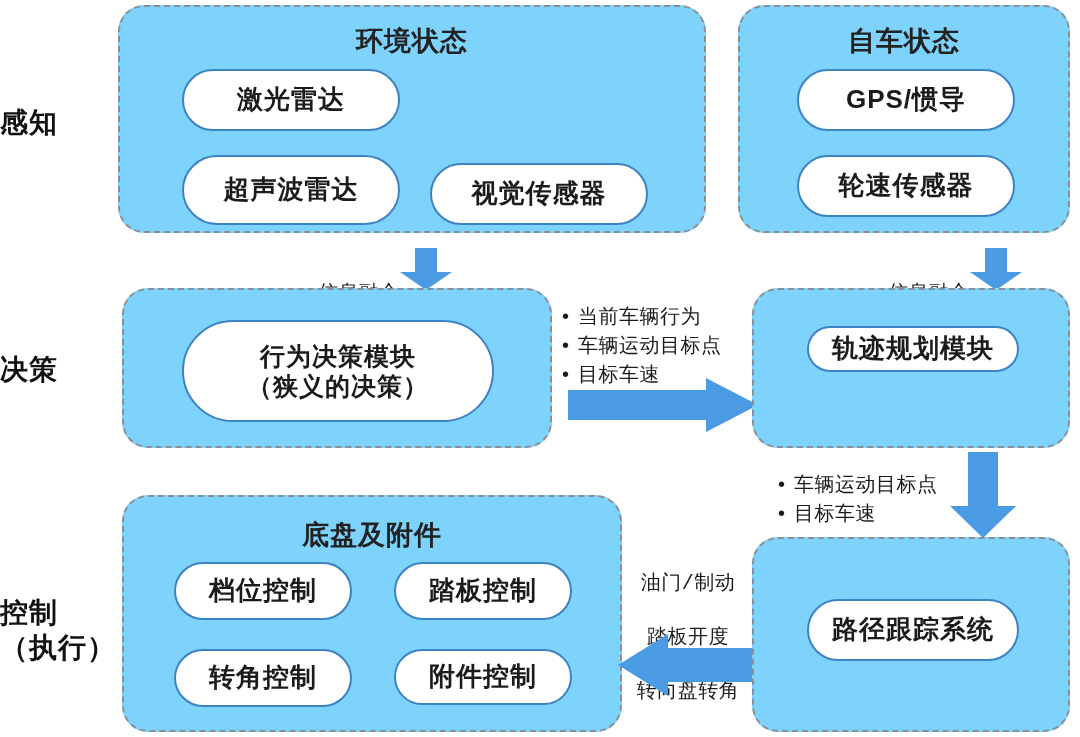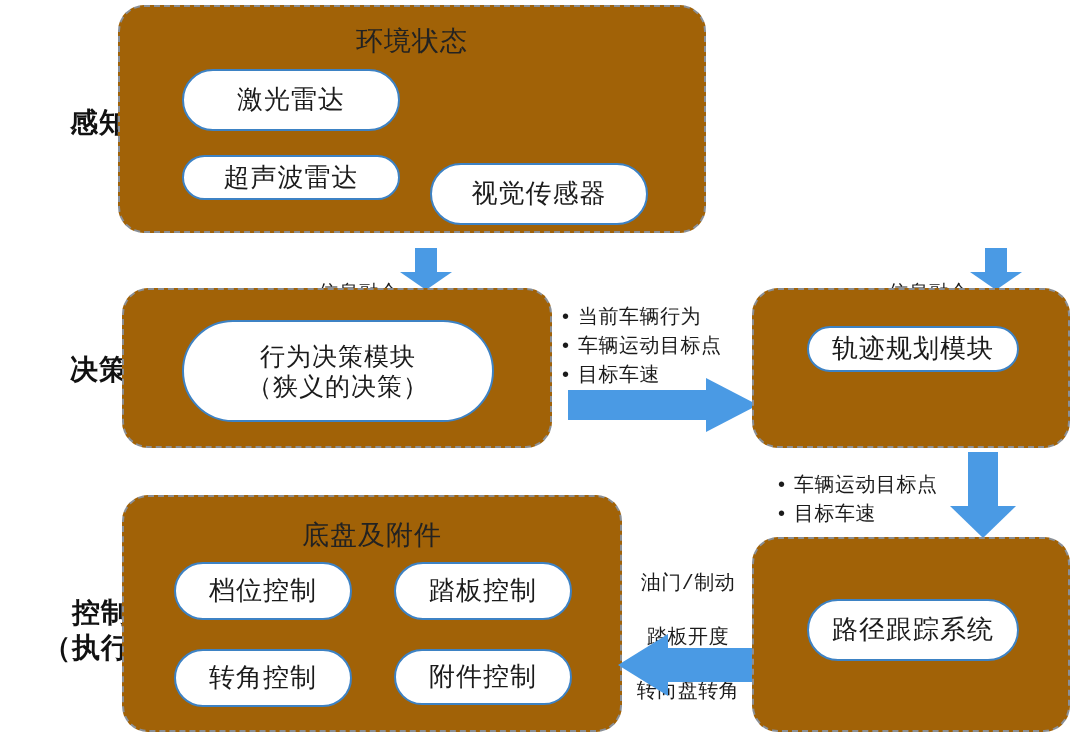--- a/index.html
+++ b/index.html
@@ -10,22 +10,23 @@
     color:#1a1a1a;
     overflow:hidden;
   }
   #stage{position:relative;width:1080px;height:737px;}
 
   
   .group{
     position:absolute;
     border:2px dashed #8a8f96;
     border-radius:26px;
-    background:#a16207;
+    background:#7dd3fc;
     box-sizing:border-box;
+    font-weight:bold;
   }
   .group-title{
     position:absolute;
     left:0;right:0;
     text-align:center;
     font-size:27px;
     color:#222;
     letter-spacing:1px;
   }
 
@@ -46,24 +47,23 @@
     letter-spacing:1px;
   }
   .pill.two-line{font-size:25px;}
 
   
   .row-label{
     position:absolute;
     font-weight:bold;
     font-size:28px;
     color:#111;
-    text-align:center;
+    text-align:left;
     line-height:1.25;
     letter-spacing:1px;
-    padding-left:40px;
   }
 
   
   .annot{
     position:absolute;
     font-size:20px;
     color:#1b1b1b;
     line-height:1.35;
     letter-spacing:.5px;
     white-space:pre-line;
@@ -117,28 +117,38 @@
     <div>控制</div>
     <div>（执行）</div>
   </div>
 
   <div class="group" style="left:118px;top:5px;width:588px;height:228px;">
     <div class="group-title" style="top:16px;">环境状态</div>
 
     <div class="pill" style="left:62px;top:62px;width:218px;height:62px;">
       <span>激光雷达</span>
     </div>
-    <div class="pill" style="left:62px;top:148px;width:218px;height:45px;">
+    <div class="pill" style="left:62px;top:148px;width:218px;height:70px;">
       <span>超声波雷达</span>
     </div>
     <div class="pill" style="left:310px;top:156px;width:218px;height:62px;">
       <span>视觉传感器</span>
     </div>
   </div>
 
+  <div class="group" style="left:738px;top:5px;width:332px;height:228px;">
+    <div class="group-title" style="top:16px;">自车状态</div>
+
+    <div class="pill" style="left:57px;top:62px;width:218px;height:62px;">
+      <span>GPS/惯导</span>
+    </div>
+    <div class="pill" style="left:57px;top:148px;width:218px;height:62px;">
+      <span>轮速传感器</span>
+    </div>
+  </div>
 
   <div class="annot" style="left:285px;top:252px;width:115px;text-align:right;">
     <span>信息融合</span>
   </div>
   <div class="arrow arrow-down" style="left:400px;top:248px;width:52px;height:42px;">
     <div class="shaft" style="width:22px;height:26px;"></div>
     <div class="head" style="border-left-width:26px;border-right-width:26px;border-top-width:18px;"></div>
   </div>
 
   <div class="annot" style="left:855px;top:252px;width:115px;text-align:right;">

